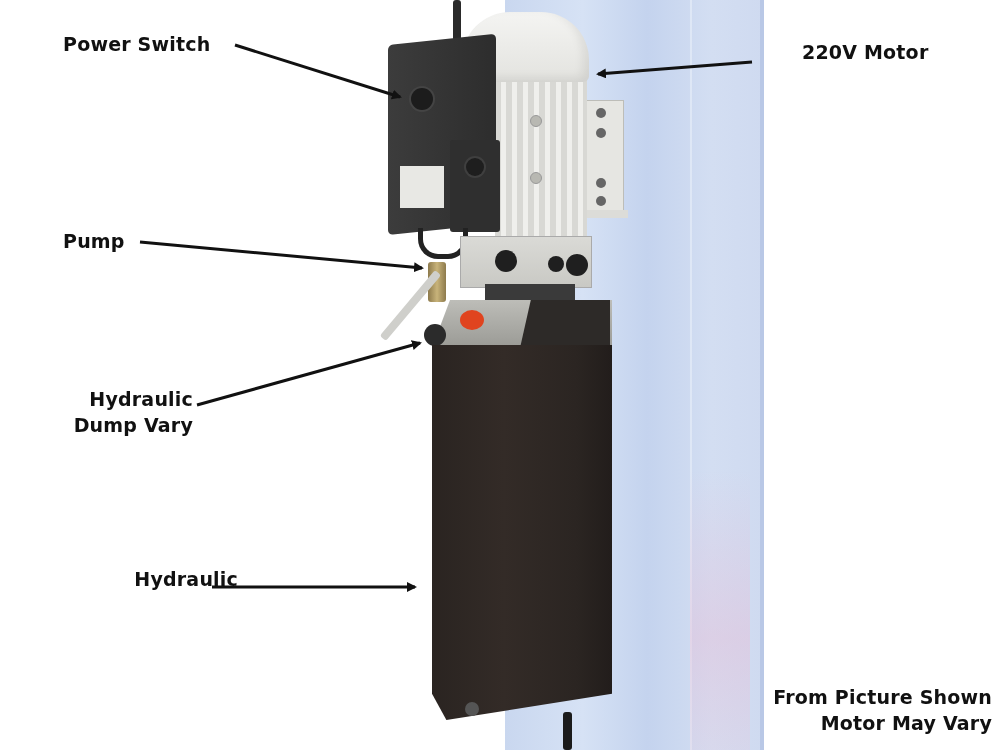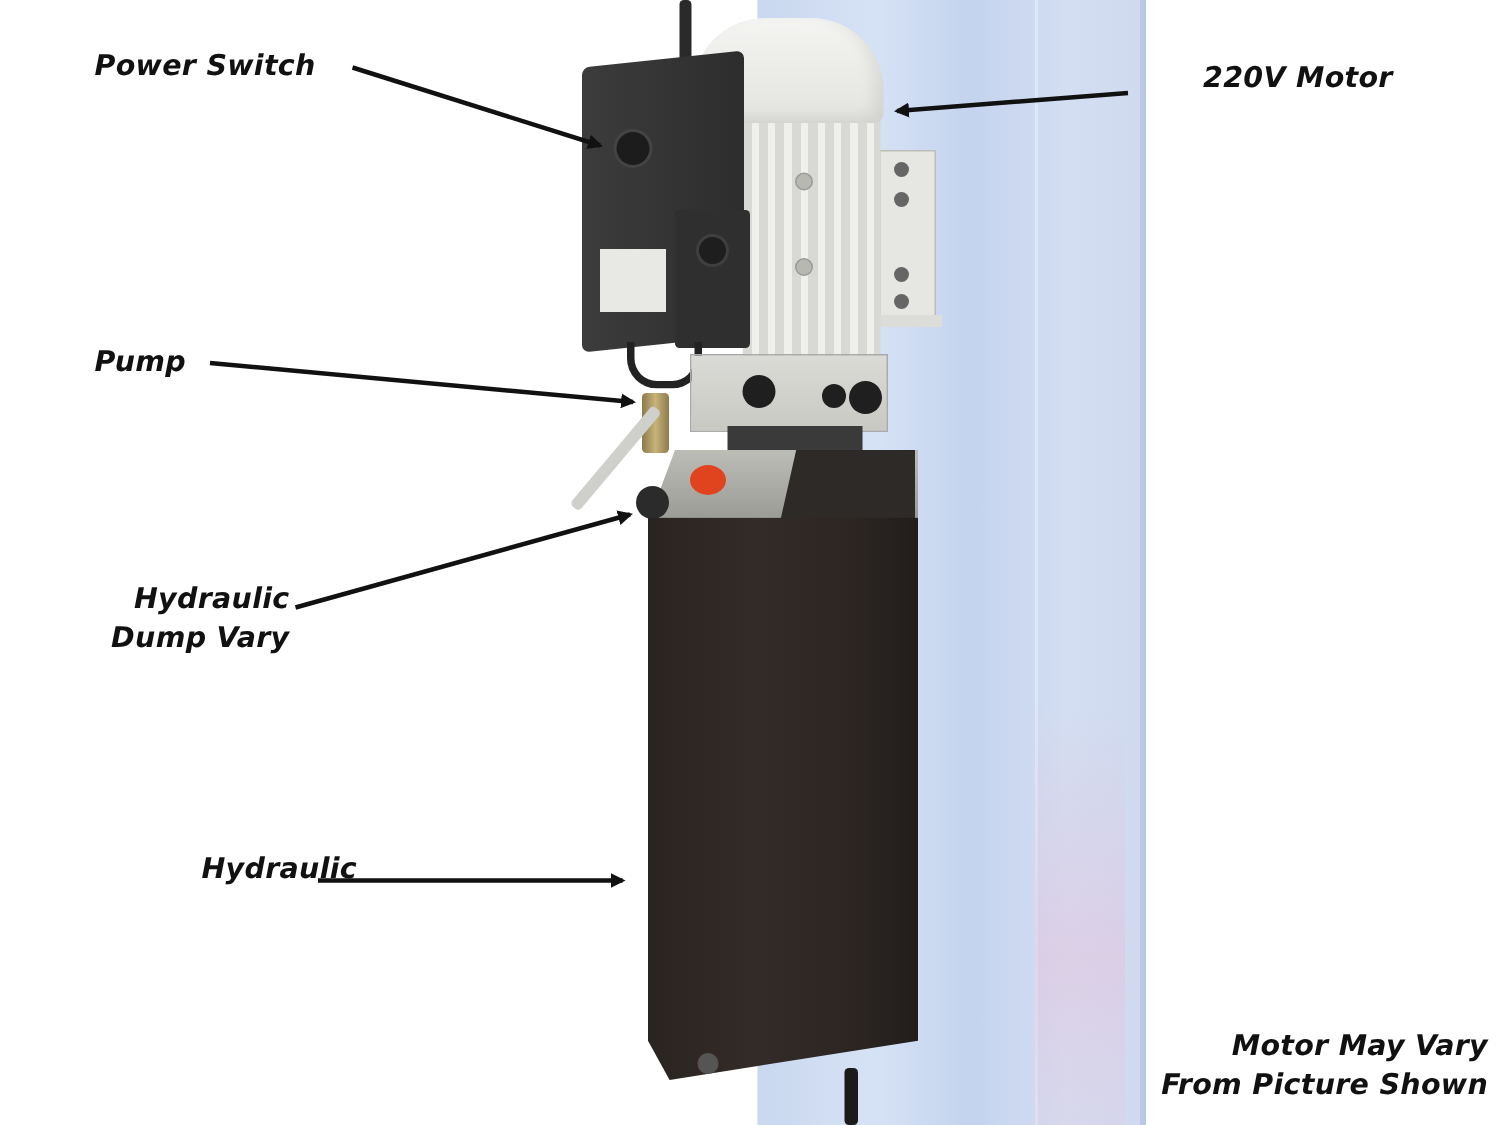--- a/index.html
+++ b/index.html
@@ -1,18 +1,18 @@
 <!DOCTYPE html>
 <html><head>
 <meta charset="utf-8">
 <style>
   html, body { margin:0; padding:0; }
   body { width:1000px; height:750px; background:#ffffff; position:relative; overflow:hidden;
          font-family:"DejaVu Sans", sans-serif; }
-  .stage { position:absolute; left:0; top:0; width:913px; height:750px;font-style:italic; }
+  .stage { position:absolute; left:0; top:0; width:913px; height:750px; }
 
   
   .column { position:absolute; left:505px; top:0; width:258px; height:750px;
             background:linear-gradient(90deg,#c9d7ef 0%,#d6e2f5 30%,#c4d3ee 55%,#d3def2 80%,#cfdaf0 100%); }
   .column-edge { position:absolute; left:760px; top:0; width:4px; height:750px; background:#b9c8e6; }
   .column-seam { position:absolute; left:690px; top:0; width:2px; height:750px; background:#e2eaf8; opacity:.8; }
   .column-tint { position:absolute; left:690px; top:470px; width:60px; height:280px;
                  background:linear-gradient(180deg,rgba(230,190,210,0) 0%,rgba(230,190,215,.45) 60%,rgba(230,200,220,.25) 100%); }
   .top-bracket { position:absolute; left:575px; top:0; width:115px; height:18px; background:#dfe7f5; border-bottom:1px solid #c3cfe6; }
 
@@ -128,16 +128,16 @@
   <div class="label center" style="left:63px;top:386px;width:130px">
     <div>Hydraulic</div>
     <div>Dump Vary</div>
   </div>
 
   <div class="label center" style="left:63px;top:566px;width:175px">
     <div>Hydraulic</div>
   </div>
 
   <div class="label center" style="left:752px;top:684px;width:240px">
+    <div>From Picture Shown</div>
     <div>Motor May Vary</div>
-    <div>From Picture Shown</div>
   </div>
 </div>
 
 </body></html>

